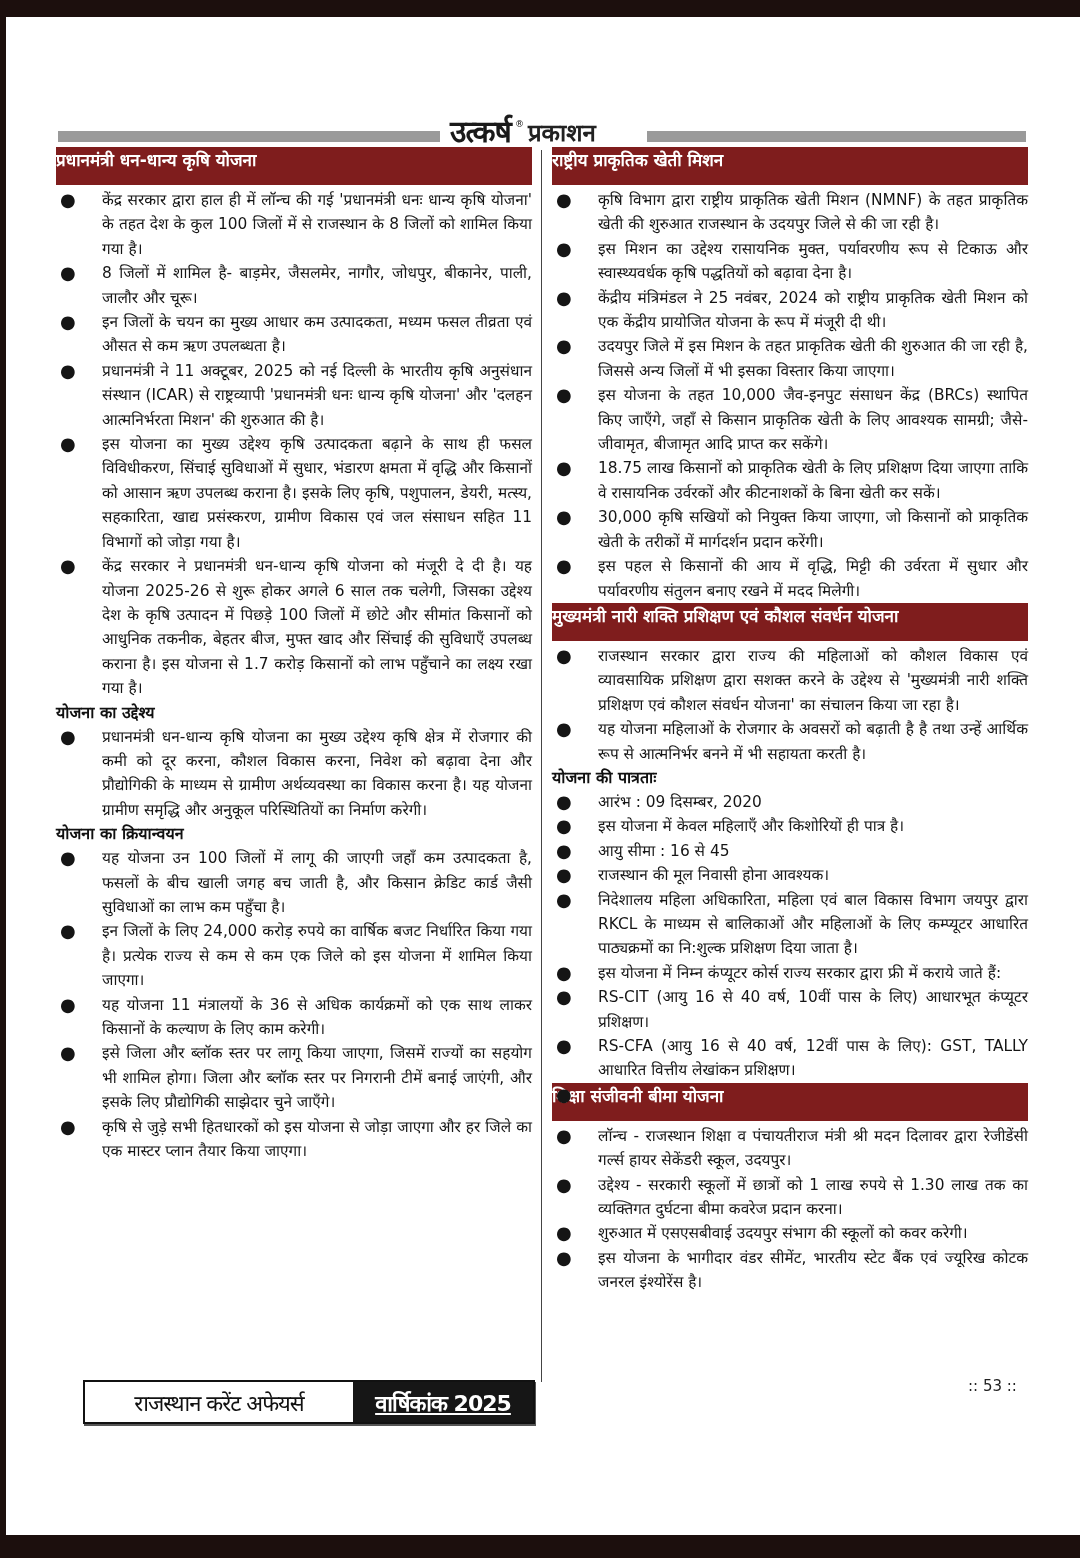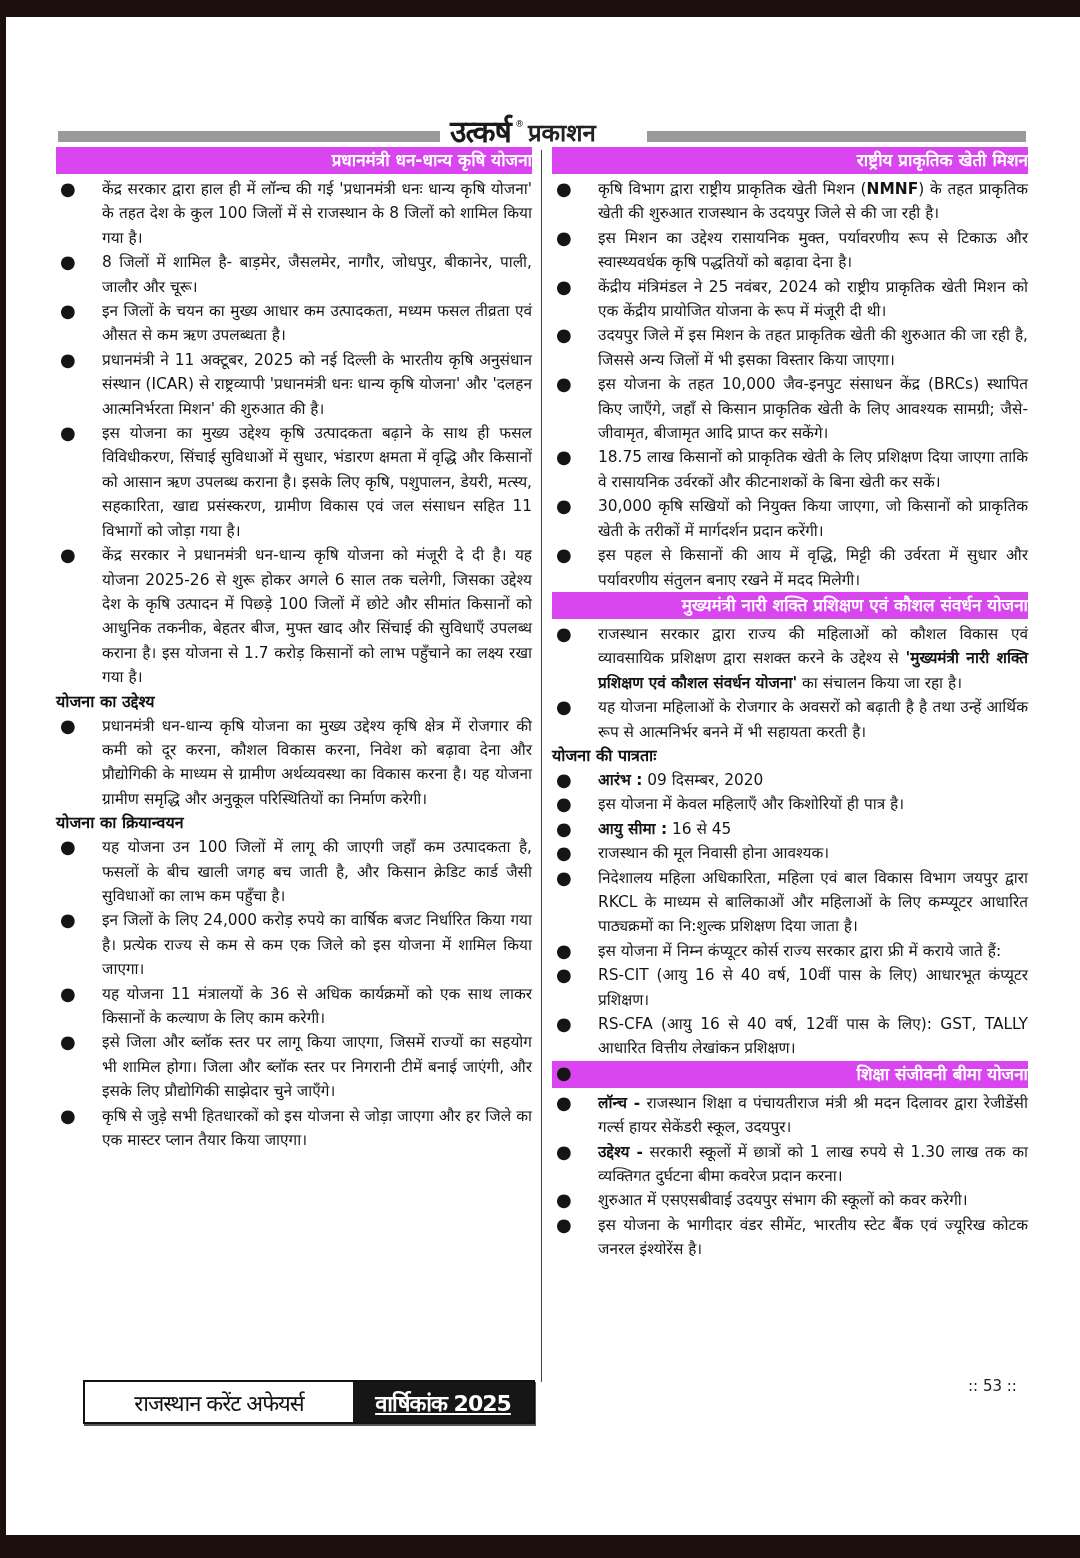--- a/index.html
+++ b/index.html
@@ -25,33 +25,33 @@
   .mast-logo .brand { font-size: 30px; font-weight: bold; color: #1a1a1a; letter-spacing: -1px; }
   .mast-logo .reg { font-size: 9px; position: relative; top: -22px; }
   .mast-logo .pub { font-size: 24px; font-weight: bold; color: #222; padding-bottom: 3px; }
 
   .col { position: absolute; top: 147px; }
   .col.left { left: 56px; width: 476px; }
   .col.right { left: 552px; width: 476px; }
   .divider { position: absolute; left: 541px; top: 150px; width: 1px; height: 1232px; background: #444; }
 
   .sec-head {
-    background: #d946ef; color: #fff; text-align: right; font-weight: bold;
-    font-size: 17px; height: 27px; line-height: 27px; margin-bottom: 3px;
+    background: #7f1d1d; color: #fff; text-align: left; font-weight: bold;
+    font-size: 17px; height: 38px; line-height: 27px; margin-bottom: 3px;
   }
   ul.blist { list-style: none; margin: 0; padding: 0; }
   ul.blist li {
     position: relative; padding-left: 46px; font-size: 15.4px; line-height: 24.4px;
     text-align: justify; color: #151515;
   }
   ul.blist li .bullet {
     position: absolute; left: 4px; top: 0; font-size: 18px; line-height: 24px;
   }
   .sub-head { font-weight: bold; font-size: 16px; line-height: 24px; color: #111; margin: 0; }
-  .b { font-weight: bold; }
+  .b { font-weight: normal; }
 
   .footer-badge {
     position: absolute; left: 83px; top: 1380px; width: 448px; height: 40px;
     border: 2px solid #111; display: flex; box-shadow: 1px 2px 0 #555;
   }
   .footer-badge .fb-left {
     flex: 0 0 268px; background: #fff; color: #111; font-weight: normal; font-size: 22px;
     display: flex; align-items: center; justify-content: center; letter-spacing: -1px;
   }
   .footer-badge .fb-right {

